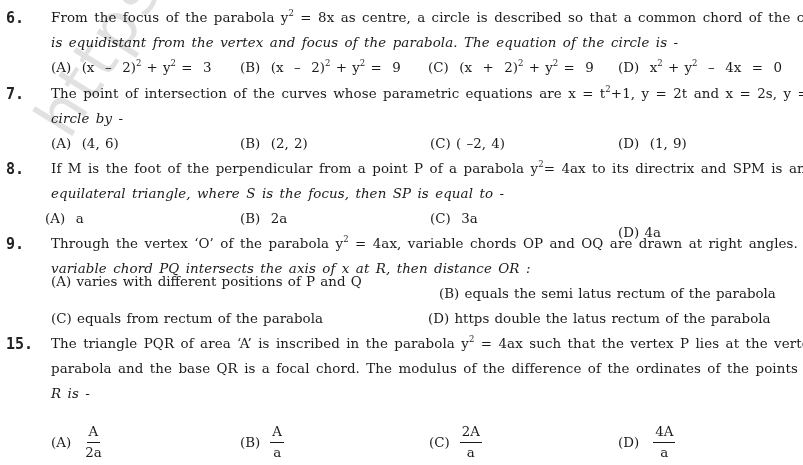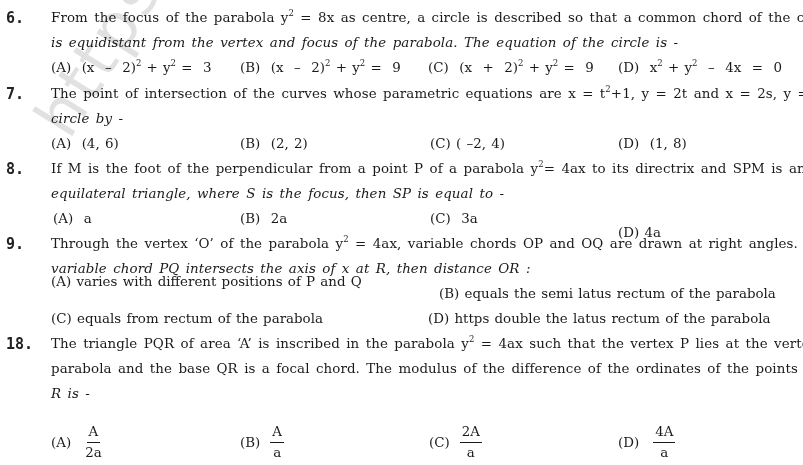--- a/index.html
+++ b/index.html
@@ -51,45 +51,45 @@
     <div class="opt" style="left:618px;top:58px">(D)&nbsp; x<sup>2</sup> + y<sup>2</sup> &nbsp;–&nbsp; 4x &nbsp;= &nbsp;0</div>
   </div>
 
   <div>
     <div class="qnum" style="top:84px">7.</div>
     <div class="line qtext" style="top:84px">The point of intersection of the curves whose parametric equations are x = t<sup>2</sup>+1, y = 2t and x = 2s, y = 2/s is</div>
     <div class="line qtext last" style="top:109px">circle by -</div>
     <div class="opt" style="left:51px;top:134px"><span>(A)</span>&nbsp;&nbsp;<span>(4, 6)</span></div>
     <div class="opt" style="left:240px;top:134px"><span>(B)</span>&nbsp;&nbsp;<span>(2, 2)</span></div>
     <div class="opt" style="left:430px;top:134px"><span>(C)</span>&nbsp;<span>( –2, 4)</span></div>
-    <div class="opt" style="left:618px;top:134px"><span>(D)</span>&nbsp;&nbsp;<span>(1, 8)</span></div>
+    <div class="opt" style="left:618px;top:134px"><span>(D)</span>&nbsp;&nbsp;<span>(1, 9)</span></div>
   </div>
 
   <div>
     <div class="qnum" style="top:159px">8.</div>
     <div class="line qtext" style="top:159px">If M is the foot of the perpendicular from a point P of a parabola y<sup>2</sup>= 4ax to its directrix and SPM is an</div>
     <div class="line qtext last" style="top:184px">equilateral triangle, where S is the focus, then SP is equal to -</div>
-    <div class="opt" style="left:53px;top:209px"><span>(A)</span>&nbsp;&nbsp;<span>a</span></div>
+    <div class="opt" style="left:45px;top:209px"><span>(A)</span>&nbsp;&nbsp;<span>a</span></div>
     <div class="opt" style="left:240px;top:209px"><span>(B)</span>&nbsp;&nbsp;<span>2a</span></div>
     <div class="opt" style="left:430px;top:209px"><span>(C)</span>&nbsp;&nbsp;<span>3a</span></div>
     <div class="opt" style="left:618px;top:223px"><span>(D)</span>&nbsp;<span>4a</span></div>
   </div>
 
   <div>
     <div class="qnum" style="top:234px">9.</div>
     <div class="line qtext" style="top:234px">Through the vertex ‘O’ of the parabola y<sup>2</sup> = 4ax, variable chords OP and OQ are drawn at right angles. If the</div>
     <div class="line qtext last" style="top:259px">variable chord PQ intersects the axis of x at R, then distance OR :</div>
     <div class="opt" style="left:51px;top:272px"><span>(A)</span> <span>varies with different positions of P and Q</span></div>
     <div class="opt" style="left:439px;top:284px"><span>(B)</span> <span>equals the semi latus rectum of the parabola</span></div>
     <div class="opt" style="left:51px;top:309px"><span>(C)</span> <span>equals from rectum of the parabola</span></div>
     <div class="opt" style="left:428px;top:309px"><span>(D)</span> <span>https double the latus rectum of the parabola</span></div>
   </div>
 
   <div>
-    <div class="qnum" style="top:334px">18.</div>
+    <div class="qnum" style="top:334px">15.</div>
     <div class="line qtext" style="top:334px">The triangle PQR of area ‘A’ is inscribed in the parabola y<sup>2</sup> = 4ax such that the vertex P lies at the vertex of the</div>
     <div class="line qtext" style="top:359px">parabola and the base QR is a focal chord. The modulus of the difference of the ordinates of the points Q and</div>
     <div class="line qtext last" style="top:384px">R is -</div>
 
     <div class="frac-opt" style="left:51px;top:424px">
       <span class="lbl">(A)</span>
       <span class="frac">
         <span class="num">A</span>
         <span class="den">2a</span>
       </span>

